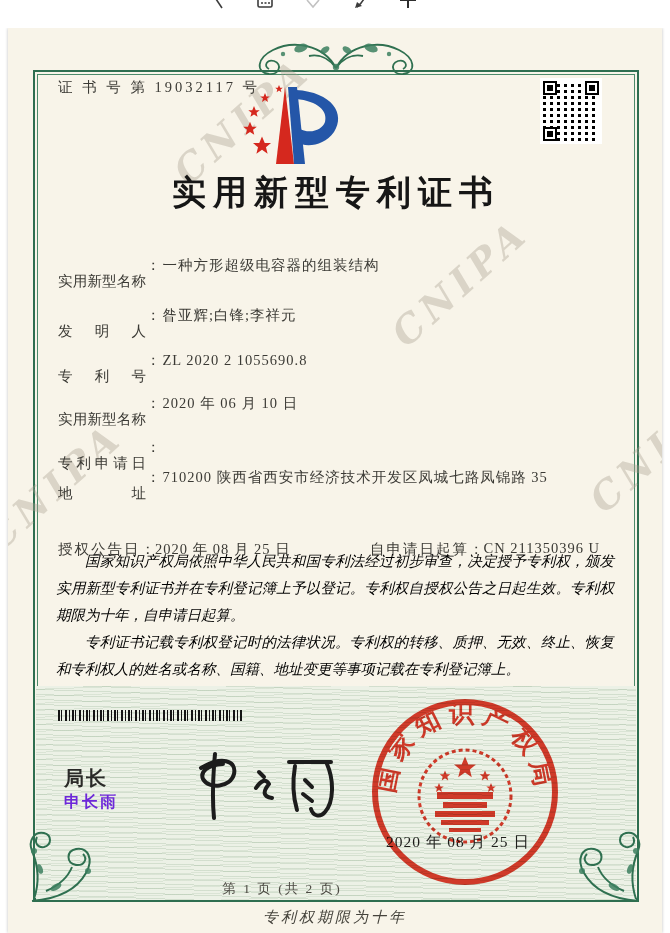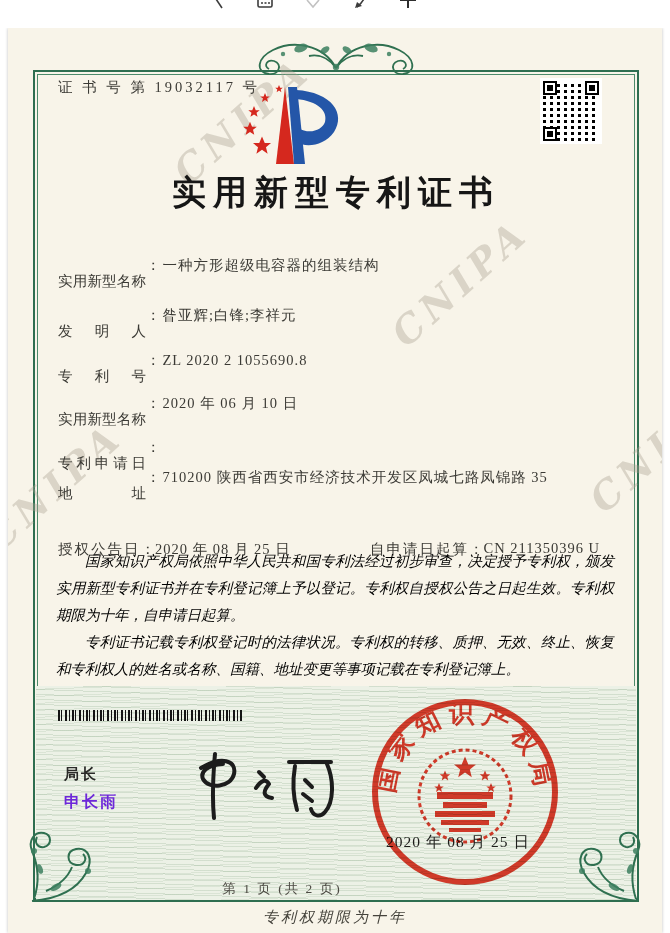--- a/index.html
+++ b/index.html
@@ -47,21 +47,21 @@
   .paras p{margin:0;text-indent:2em;}
 
   .green-zone{position:absolute;left:28px;top:658px;width:600px;height:214px;z-index:1;
     background-color:#ecf1e6;
     background-image:repeating-linear-gradient(2deg,rgba(110,150,110,.20) 0 1px,transparent 1px 5px),
                      repeating-linear-gradient(-2deg,rgba(110,150,110,.14) 0 1px,transparent 1px 7px);}
 
   .barcode{position:absolute;left:50px;top:682px;width:184px;height:11px;z-index:2;
     background-image:repeating-linear-gradient(90deg,#141414 0 2px,transparent 2px 3px,#141414 3px 4px,transparent 4px 7px,#141414 7px 9px,transparent 9px 11px,#141414 11px 12px,transparent 12px 14px);}
 
-  .signer-title{position:absolute;left:56px;top:737px;font-size:15px;font-weight:bold;color:#2a2a28;z-index:2;
+  .signer-title{position:absolute;left:56px;top:737px;font-size:20px;font-weight:bold;color:#2a2a28;z-index:2;
     font-family:Liberation Mono, monospace;letter-spacing:2px;}
   .signer-name{position:absolute;left:56px;top:764px;font-size:16px;font-weight:bold;color:#6d28d9;z-index:2;
     font-family:"Liberation Sans","DejaVu Sans",sans-serif;letter-spacing:2px;}
   .signature{position:absolute;left:185px;top:718px;z-index:2;}
 
   .seal{position:absolute;left:357px;top:664px;z-index:3;mix-blend-mode:multiply;opacity:.92;}
   .seal-date{position:absolute;left:378px;top:804px;font-size:15.5px;color:#1d1d1b;z-index:2;letter-spacing:1px;}
 
   .page-footer{position:absolute;left:25px;top:852px;width:498px;text-align:center;font-size:13.5px;color:#4c4a43;z-index:2;letter-spacing:2px;}
   .cont-note{position:absolute;left:0;top:880px;width:654px;text-align:center;font-size:15px;color:#45433c;

